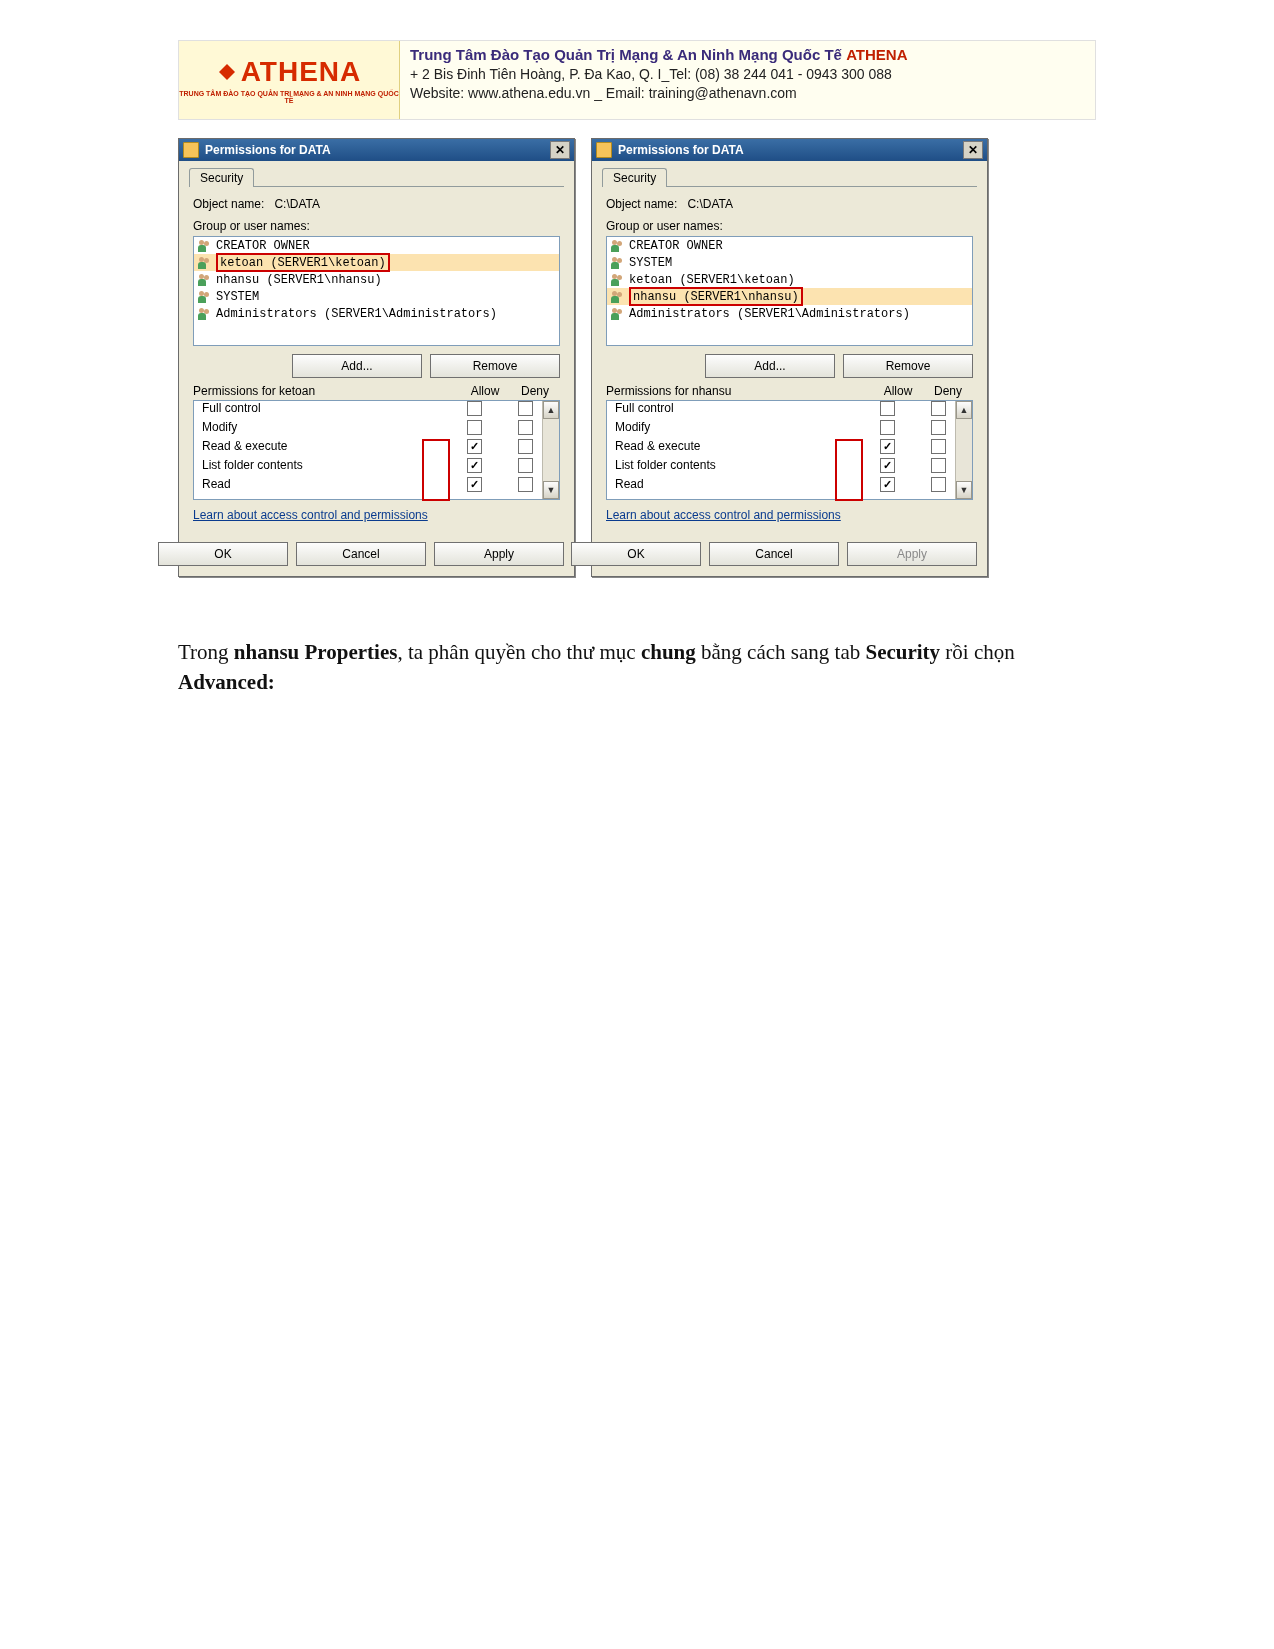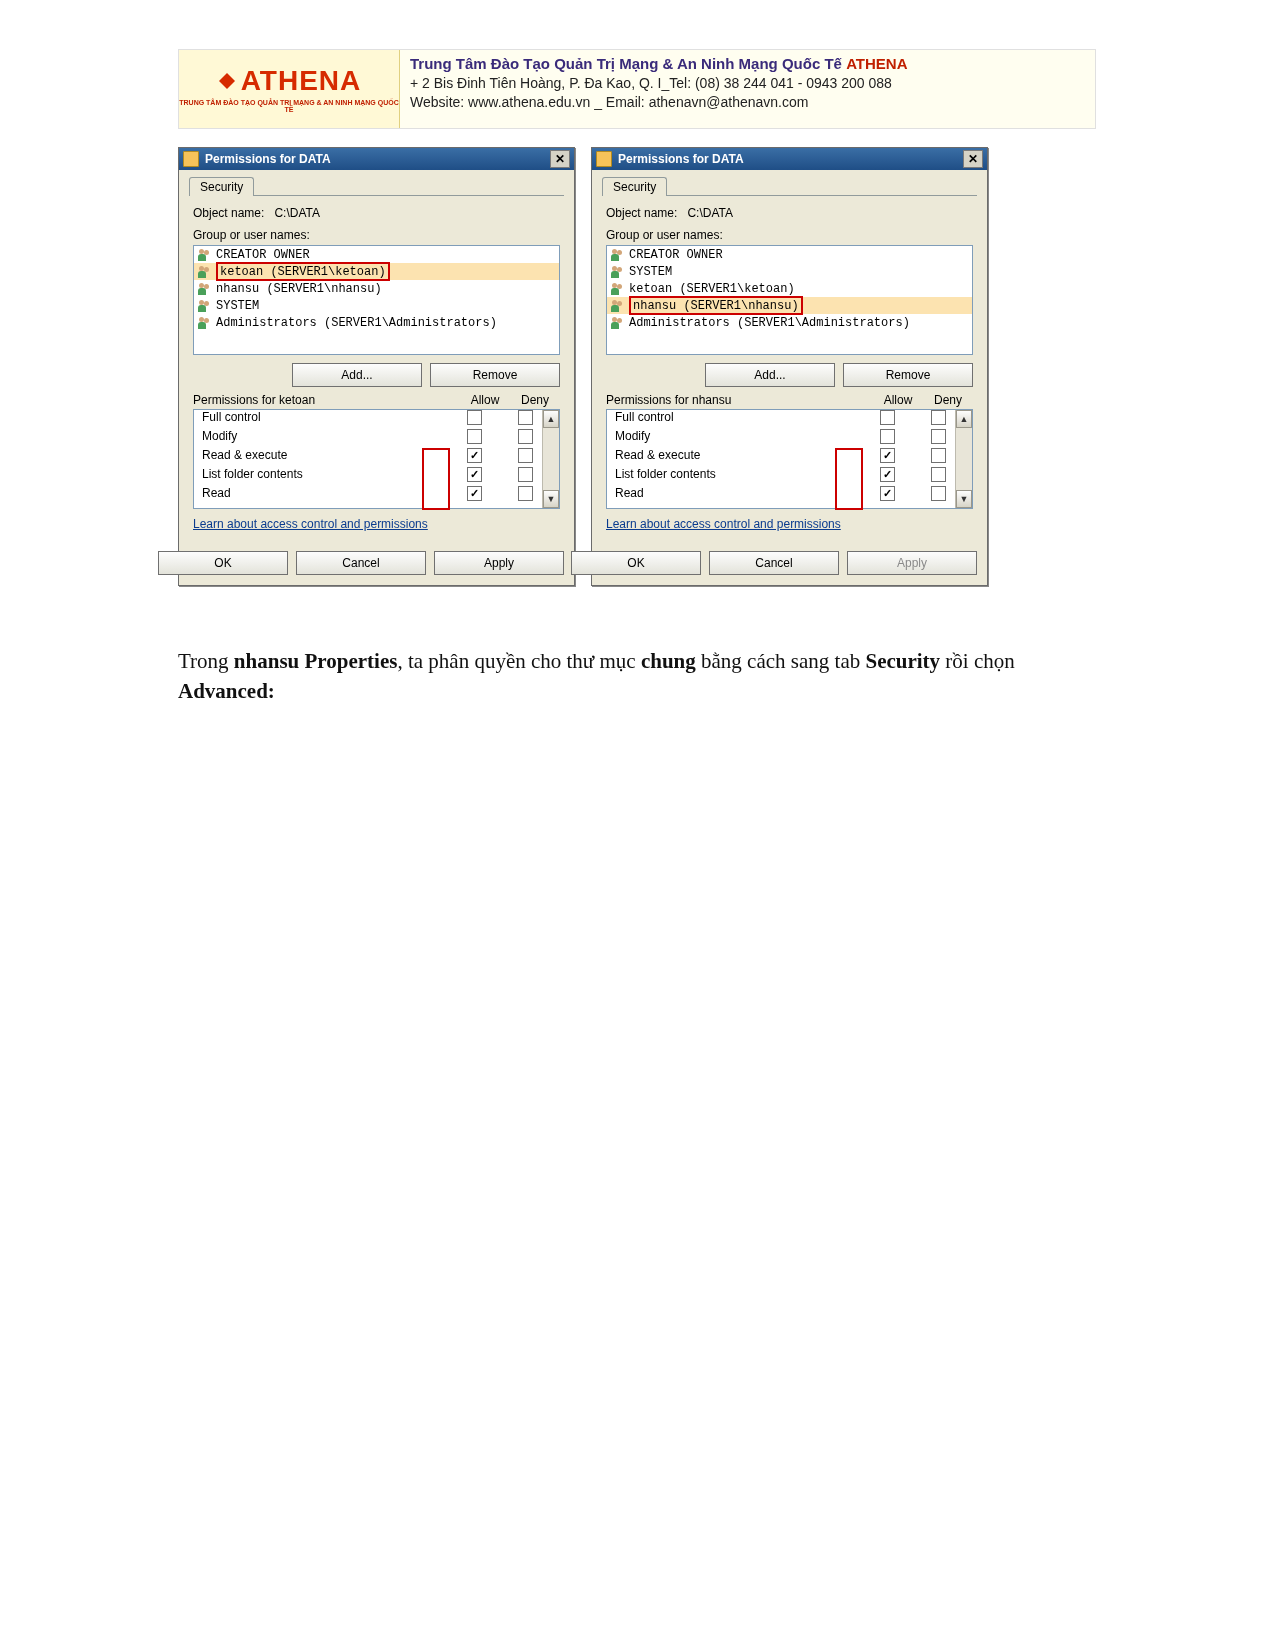--- a/index.html
+++ b/index.html
@@ -1,16 +1,16 @@
 <!DOCTYPE html>
 <html><head>
 <meta charset="utf-8">
 <style>
   html,body{margin:0;padding:0;background:#fff;font-family:"Segoe UI",Tahoma,Arial,sans-serif;color:#000;}
-  .page{width:1118px;margin:9px auto;padding:40px 100px 60px 100px;box-sizing:border-box;}
+  .page{width:1118px;margin:0 auto;padding:40px 100px 60px 100px;box-sizing:border-box;}
   
   .banner{display:flex;align-items:flex-start;gap:0;margin-bottom:18px;border:1px solid #e0e0e0;background:#fffef0;}
   .banner-logo{width:220px;height:78px;background:#fff9d6;border-right:1px solid #e0d080;display:flex;flex-direction:column;align-items:center;justify-content:center;}
   .banner-logo .big{font-size:28px;font-weight:900;color:#d62b00;letter-spacing:1px;display:flex;align-items:center;}
   .banner-logo .big svg{margin-right:4px;}
   .banner-logo .sub{font-size:7px;color:#c02000;font-weight:700;text-align:center;margin-top:2px;}
   .banner-text{flex:1;padding:4px 10px;font-size:14px;line-height:1.35;color:#333;}
   .banner-text .line1{font-weight:700;color:#3a2b7a;font-size:15px;}
   .banner-text .line1 .brand{color:#c02000;font-weight:900;}
   .banner-text .line{color:#222;}
@@ -65,22 +65,22 @@
       <div class="big">
         <svg width="20" height="20" viewBox="0 0 20 20">
             <polygon points="10,2 18,10 10,18 2,10" fill="#d62b00"></polygon>
           </svg>
         <span>ATHENA</span>
       </div>
       <div class="sub">TRUNG TÂM ĐÀO TẠO QUẢN TRỊ MẠNG &amp; AN NINH MẠNG QUỐC TẾ</div>
     </div>
     <div class="banner-text">
       <div class="line1"><span>Trung Tâm Đào Tạo Quản Trị Mạng &amp; An Ninh Mạng Quốc Tế </span><span class="brand">ATHENA</span></div>
-      <div class="line">+  2 Bis Đinh Tiên Hoàng, P. Đa Kao, Q. I_Tel: (08) 38 244 041 - 0943 200 088</div>
-      <div class="line">Website:  www.athena.edu.vn      _         Email: athenavn@athenavn.com</div>
+      <div class="line">+  2 Bis Đinh Tiên Hoàng, P. Đa Kao, Q. I_Tel: (08) 38 244 041 - 0943 300 088</div>
+      <div class="line">Website:  www.athena.edu.vn      _         Email: training@athenavn.com</div>
     </div>
   </div>
 
   <div class="dialogs">
 
     <div class="dlg">
       <div class="dlg-title">
         <span class="folder"></span>
         <span class="t">Permissions for DATA</span>
         <span class="xbtn">✕</span>

